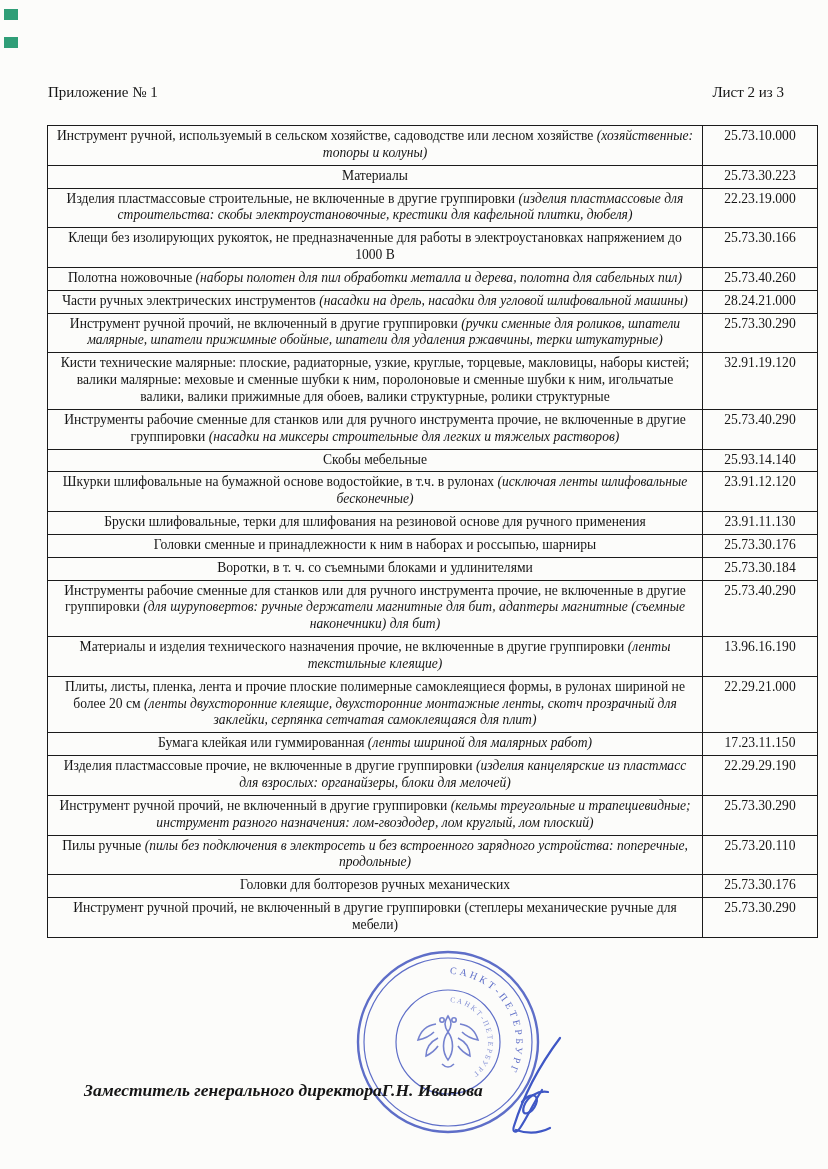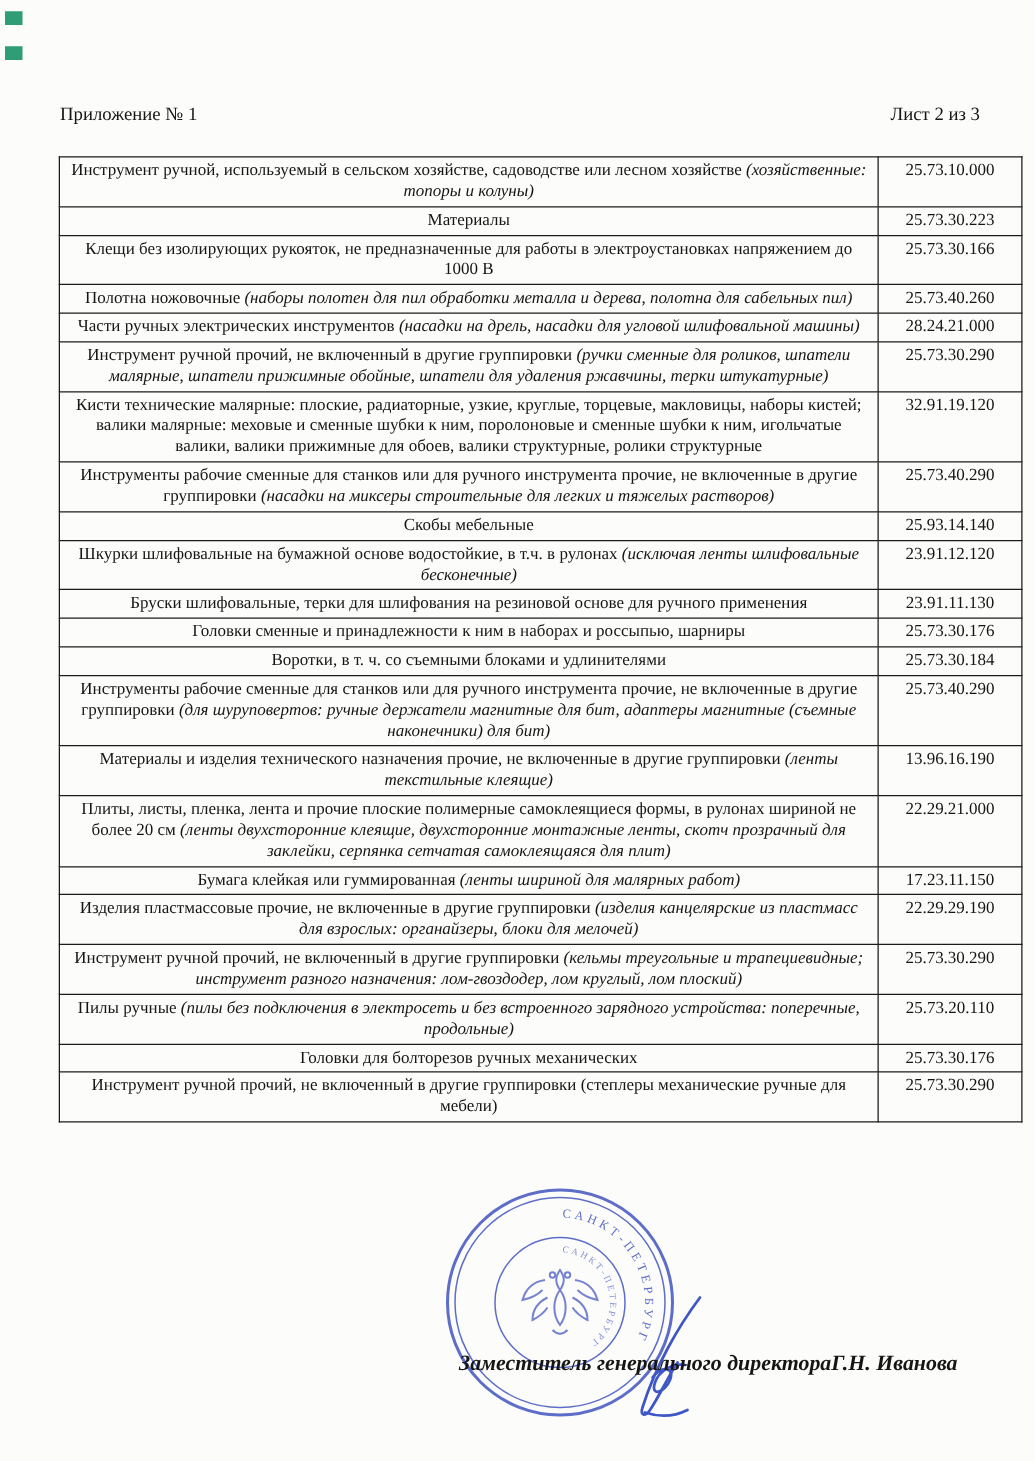--- a/index.html
+++ b/index.html
@@ -21,22 +21,22 @@
     table-layout:fixed;
     text-align:center;
   }
   table.doc td{
     border:1.4px solid #1b1b1b;padding:2px 7px 3px 7px;vertical-align:top;
   }
   td.desc{width:640px;}
   td.code{width:100px;padding-left:8px;white-space:nowrap;font-family:Liberation Serif, serif;}
   .it{font-style:italic;}
   .footer{
-    position:absolute;top:1080px;left:68px;right:62px;
-    display:flex;justify-content:flex-end;
+    position:absolute;top:1080px;left:84px;right:62px;
+    display:flex;justify-content:flex-start;
     font-weight:bold;font-style:italic;font-size:17.5px;
   }
   .stamp{
     position:absolute;left:352px;top:946px;width:192px;height:192px;
     opacity:.82;mix-blend-mode:multiply;pointer-events:none;
   }
   .signature{
     position:absolute;left:462px;top:1032px;width:150px;height:110px;
     pointer-events:none;
   }
@@ -56,20 +56,24 @@
 
   <table class="doc">
     <tbody>
         <tr>
           <td class="desc"><span>Инструмент ручной, используемый в сельском хозяйстве, садоводстве или лесном хозяйстве </span><span class="it">(хозяйственные: топоры и колуны)</span></td>
           <td class="code">25.73.10.000</td>
         </tr>
         <tr>
           <td class="desc"><span>Материалы</span></td>
           <td class="code">25.73.30.223</td>
+        </tr>
+        <tr>
+          <td class="desc"><span>Изделия пластмассовые строительные, не включенные в другие группировки </span><span class="it">(изделия пластмассовые для строительства: скобы электроустановочные,  крестики для кафельной плитки, дюбеля)</span></td>
+          <td class="code">22.23.19.000</td>
         </tr>
         <tr>
           <td class="desc"><span>Клещи без изолирующих рукояток, не предназначенные для работы в электроустановках напряжением до 1000 В</span></td>
           <td class="code">25.73.30.166</td>
         </tr>
         <tr>
           <td class="desc"><span>Полотна ножовочные </span><span class="it">(наборы  полотен для пил обработки металла и дерева, полотна для сабельных пил)</span></td>
           <td class="code">25.73.40.260</td>
         </tr>
         <tr>

